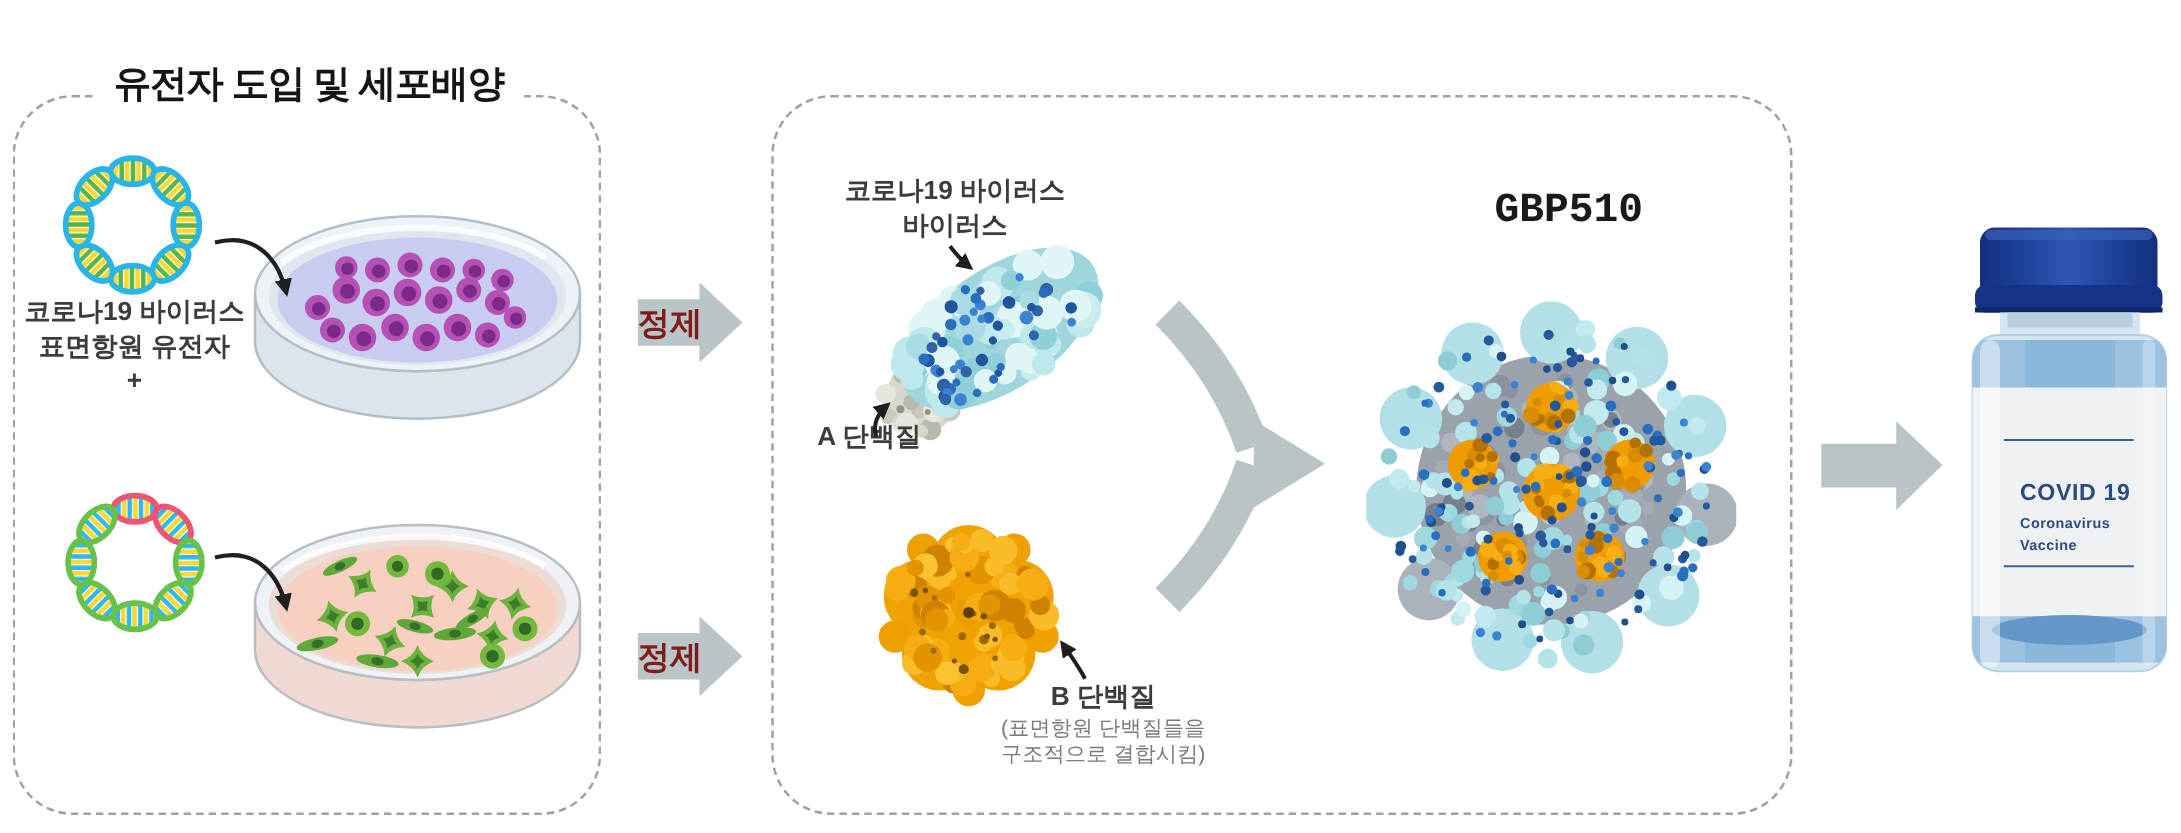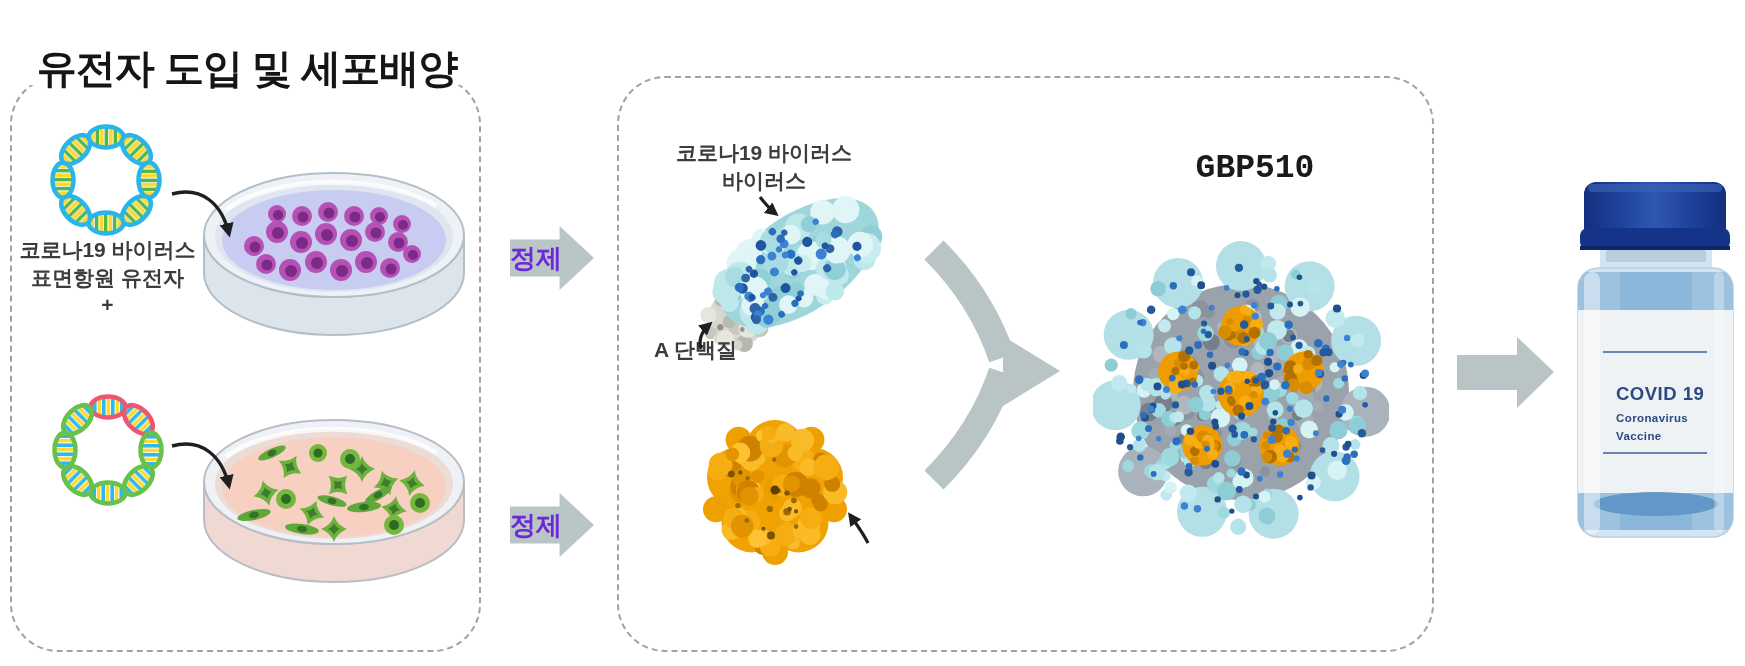--- a/index.html
+++ b/index.html
@@ -1,29 +1,29 @@
 <!DOCTYPE html>
 <html><head>
 <meta charset="utf-8">
 <style>
   html,body{margin:0;padding:0;background:#ffffff;}
   body{font-family:"Liberation Sans","DejaVu Sans",sans-serif;}
   .canvas{position:relative;width:1745px;height:666px;background:#fff;overflow:hidden;}
   .abs{position:absolute;}
   .dashed-box{position:absolute;border:2px dashed #9aa4a8;border-radius:48px;background:transparent;}
   .box-title{position:absolute;transform:translateX(-50%);background:#fff;padding:0 16px;
-             font-size:40px;font-weight:900;color:#151515;letter-spacing:-1px;white-space:nowrap;line-height:34px;}
+             font-size:30px;font-weight:900;color:#151515;letter-spacing:-1px;white-space:nowrap;line-height:34px;}
   .caption{position:absolute;text-align:center;font-size:21px;font-weight:600;color:#3c3c3c;line-height:1.32;}
   .caption .ln{display:block;}
   .note-ln{display:block;font-size:17px;font-weight:500;color:#7a7a7a;line-height:1.28;}
   .gbp-title{position:absolute;text-align:center;font-size:33px;font-weight:900;color:#1a1a1a;letter-spacing:0px;font-family:Liberation Mono, monospace;}
   .purify-arrow{position:absolute;width:84px;height:64px;background:#b9c5c6;
     clip-path:polygon(0 21%,59% 21%,59% 0,100% 50%,59% 100%,59% 79%,0 79%);}
   .purify-arrow span{position:absolute;left:0;top:0;width:62%;height:100%;display:flex;
-    align-items:center;justify-content:center;font-size:26px;font-weight:800;color:#6d28d9;font-family:Liberation Mono, monospace;}
+    align-items:center;justify-content:center;font-size:26px;font-weight:800;color:#7f1d1d;font-family:Liberation Mono, monospace;}
   svg{display:block;}
   svg text{font-family:"Liberation Sans","DejaVu Sans",sans-serif;}
 </style>
 </head>
 <body>
 
 <div class="canvas">
 
   <div class="dashed-box" style="left:10px;top:76px;width:467px;height:572px;"></div>
   <div class="dashed-box" style="left:617px;top:76px;width:813px;height:572px;"></div>
@@ -551,20 +551,25 @@
           <circle cx="12.1" cy="21.7" r="3.8" fill="#9a6a00"></circle>
           <circle cx="21.1" cy="36.6" r="2.3" fill="#9a6a00"></circle>
           <circle cx="-4.0" cy="45.4" r="4.0" fill="#7a5200"></circle>
           <circle cx="21.1" cy="21.4" r="2.1" fill="#7a5200"></circle>
           <circle cx="14.6" cy="19.1" r="2.3" fill="#7a5200"></circle>
         </g>
       <circle r="4.5" fill="#5a4000"></circle>
     </g>
   </svg>
 
+  <div class="caption" style="left:790px;top:544px;width:185px;">
+    <span class="ln">B 단백질</span>
+    <span class="note-ln">(표면항원 단백질들을</span>
+    <span class="note-ln">구조적으로 결합시킴)</span>
+  </div>
 
   <div class="gbp-title" style="left:1150px;top:150px;width:210px;">GBP510</div>
 
   <svg class="abs" style="left:1093px;top:240px;" width="296" height="304" viewBox="0 0 296 304">
     <g transform="translate(148,152)">
       <circle r="108" fill="#9aa2ac"></circle>
       <g>
           <circle cx="-3.5" cy="-18.4" r="7.3" fill="#8b939e"></circle>
           <circle cx="5.4" cy="-65.7" r="7.4" fill="#8b939e"></circle>
           <circle cx="-5.9" cy="70.4" r="6.0" fill="#8b939e"></circle>

